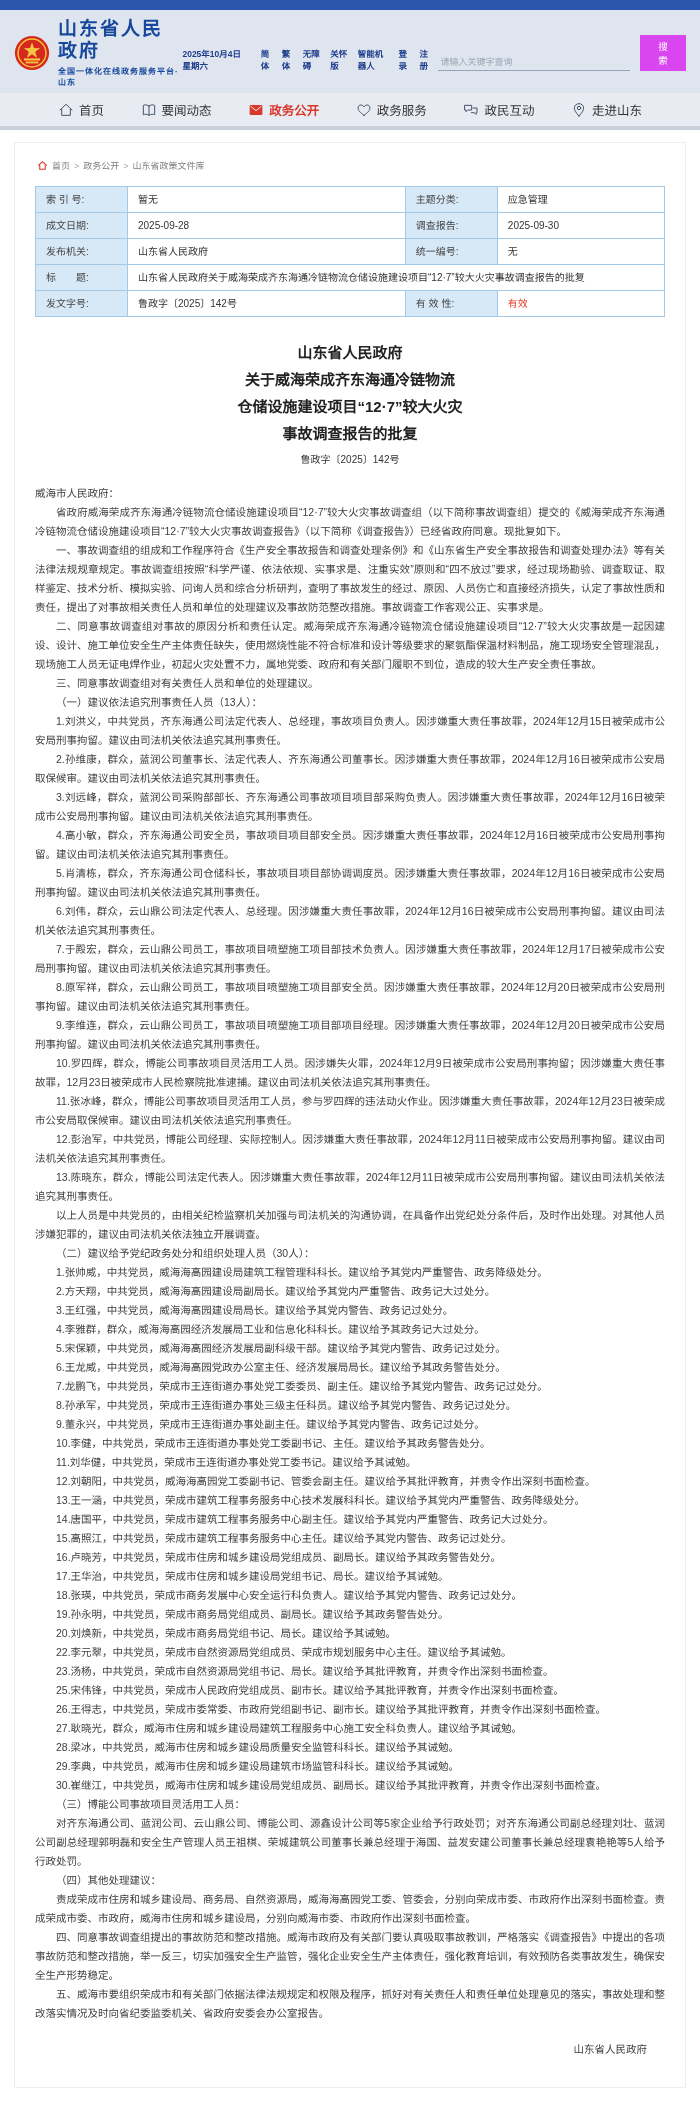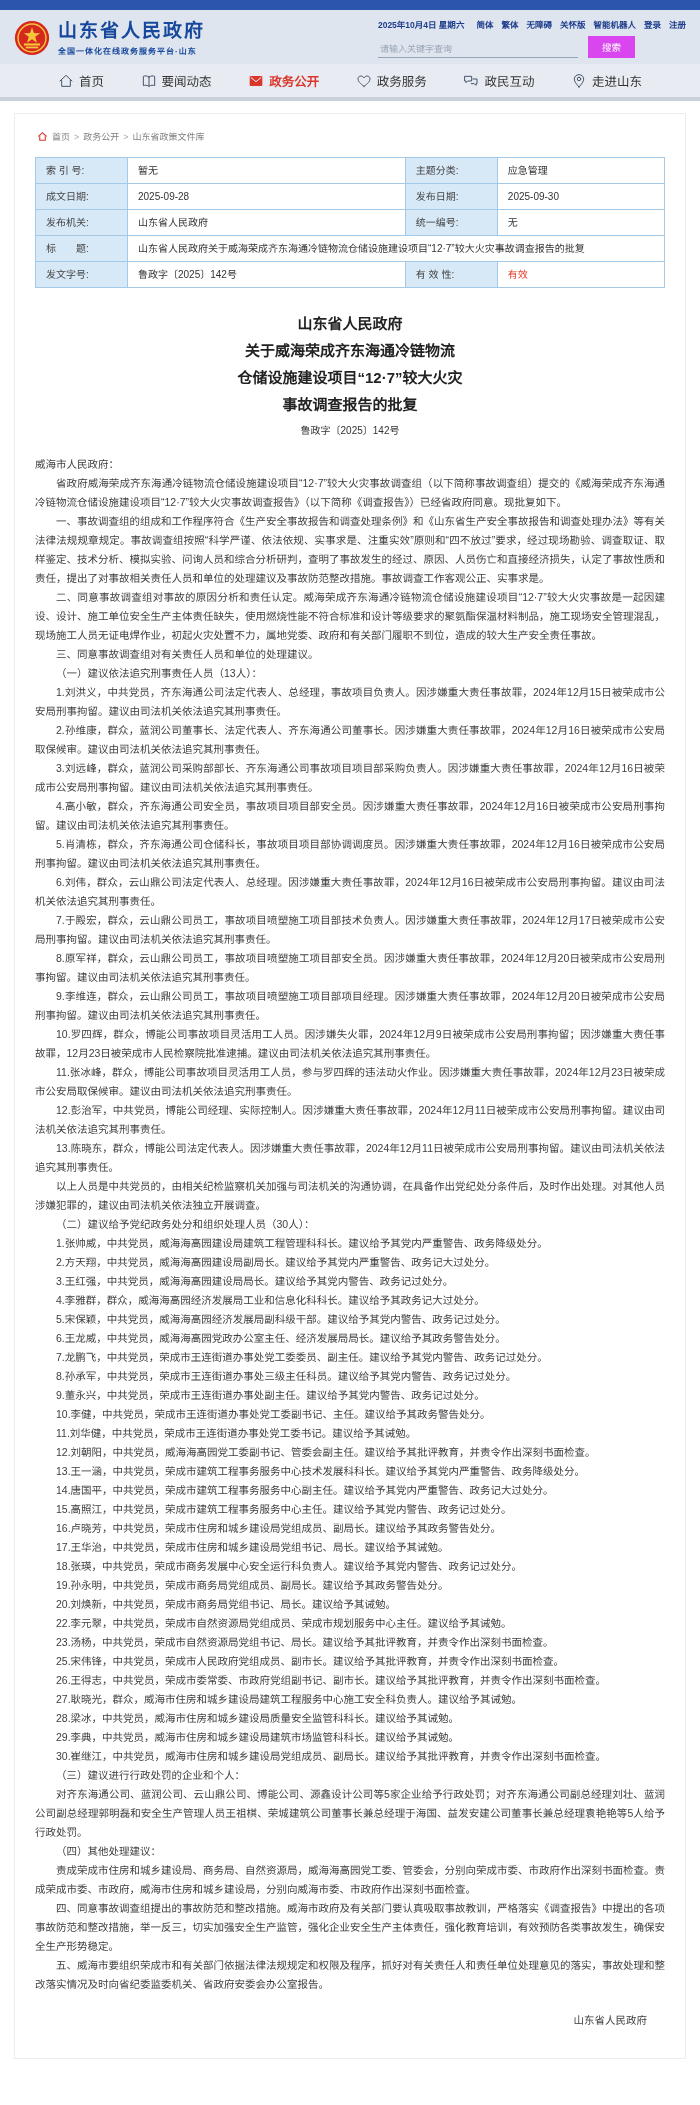--- a/index.html
+++ b/index.html
@@ -11,21 +11,21 @@
   *{box-sizing:border-box;margin:0;padding:0;}
   html,body{background:#fff;}
   body{width:700px;margin:0 auto;font-family:"Liberation Sans","DejaVu Sans",sans-serif;color:var(--c-text);}
   .topbar{height:10px;background:var(--c-topbar);}
   
   .header{background:var(--c-header-bg);padding:8px 14px 6px 14px;display:flex;justify-content:space-between;align-items:center;}
   .brand{display:flex;align-items:center;gap:8px;cursor:pointer;}
   .emblem{width:36px;height:36px;flex:0 0 auto;}
   .brand-text .site-title{font-size:19px;font-weight:bold;color:var(--c-title-blue);letter-spacing:2px;line-height:22px;}
   .brand-text .site-subtitle{font-size:8px;color:var(--c-title-blue);font-weight:bold;letter-spacing:1px;margin-top:3px;}
-  .header-right{display:flex;flex-direction:column;align-items:flex-start;gap:6px;}
+  .header-right{display:flex;flex-direction:row;align-items:flex-end;gap:6px;}
   .quick-row{display:flex;gap:8px;font-size:8.5px;color:var(--c-link);font-weight:bold;align-items:center;}
   .quick-row .date{margin-right:4px;}
   .quick-row a{color:var(--c-link);text-decoration:none;cursor:pointer;}
   .search-row{display:flex;align-items:flex-end;gap:10px;}
   .search-input{width:200px;border:none;border-bottom:1px solid #97a5bc;background:transparent;font-size:9px;color:#333;padding:3px 2px;outline:none;}
   .search-input::placeholder{color:#9aa5b5;}
   .search-btn{background:#d946ef;color:#fff;border:none;font-size:9.5px;padding:4px 14px;cursor:pointer;}
   
   .nav{background:var(--c-nav-bg);display:flex;align-items:center;justify-content:space-between;padding:7px 58px;border-bottom:4px solid var(--c-nav-strip);}
   .nav-item{display:flex;align-items:center;gap:5px;font-size:12.5px;color:#333;cursor:pointer;white-space:nowrap;}
@@ -152,21 +152,21 @@
     <tbody>
         <tr>
           <td class="mlabel">索 引 号:</td>
           <td class="mvalue">暂无</td>
           <td class="mlabel">主题分类:</td>
           <td class="mvalue">应急管理</td>
         </tr>
         <tr>
           <td class="mlabel">成文日期:</td>
           <td class="mvalue">2025-09-28</td>
-          <td class="mlabel">发布日期:</td>
+          <td class="mlabel">调查报告:</td>
           <td class="mvalue">2025-09-30</td>
         </tr>
         <tr>
           <td class="mlabel">发布机关:</td>
           <td class="mvalue">山东省人民政府</td>
           <td class="mlabel">统一编号:</td>
           <td class="mvalue">无</td>
         </tr>
         <tr>
           <td class="mlabel">标　　题:</td>
@@ -233,21 +233,21 @@
       <p>19.孙永明，中共党员，荣成市商务局党组成员、副局长。建议给予其政务警告处分。</p>
       <p>20.刘焕新，中共党员，荣成市商务局党组书记、局长。建议给予其诫勉。</p>
       <p>22.李元翠，中共党员，荣成市自然资源局党组成员、荣成市规划服务中心主任。建议给予其诫勉。</p>
       <p>23.汤杨，中共党员，荣成市自然资源局党组书记、局长。建议给予其批评教育，并责令作出深刻书面检查。</p>
       <p>25.宋伟锋，中共党员，荣成市人民政府党组成员、副市长。建议给予其批评教育，并责令作出深刻书面检查。</p>
       <p>26.王得志，中共党员，荣成市委常委、市政府党组副书记、副市长。建议给予其批评教育，并责令作出深刻书面检查。</p>
       <p>27.耿晓光，群众，威海市住房和城乡建设局建筑工程服务中心施工安全科负责人。建议给予其诫勉。</p>
       <p>28.梁冰，中共党员，威海市住房和城乡建设局质量安全监管科科长。建议给予其诫勉。</p>
       <p>29.李典，中共党员，威海市住房和城乡建设局建筑市场监管科科长。建议给予其诫勉。</p>
       <p>30.崔继江，中共党员，威海市住房和城乡建设局党组成员、副局长。建议给予其批评教育，并责令作出深刻书面检查。</p>
-      <p>（三）建议进行行政处罚的企业和个人：</p>
+      <p>（三）博能公司事故项目灵活用工人员：</p>
       <p>对齐东海通公司、蓝润公司、云山鼎公司、博能公司、源鑫设计公司等5家企业给予行政处罚；对齐东海通公司副总经理刘壮、蓝润公司副总经理郭明磊和安全生产管理人员王祖棋、荣城建筑公司董事长兼总经理于海国、益发安建公司董事长兼总经理袁艳艳等5人给予行政处罚。</p>
       <p>（四）其他处理建议：</p>
       <p>责成荣成市住房和城乡建设局、商务局、自然资源局，威海海高园党工委、管委会，分别向荣成市委、市政府作出深刻书面检查。责成荣成市委、市政府，威海市住房和城乡建设局，分别向威海市委、市政府作出深刻书面检查。</p>
       <p>四、同意事故调查组提出的事故防范和整改措施。威海市政府及有关部门要认真吸取事故教训，严格落实《调查报告》中提出的各项事故防范和整改措施，举一反三，切实加强安全生产监管，强化企业安全生产主体责任，强化教育培训，有效预防各类事故发生，确保安全生产形势稳定。</p>
       <p>五、威海市要组织荣成市和有关部门依据法律法规规定和权限及程序，抓好对有关责任人和责任单位处理意见的落实，事故处理和整改落实情况及时向省纪委监委机关、省政府安委会办公室报告。</p>
     </div>
 
   <div class="signature">
     <div>山东省人民政府</div>
   </div>

